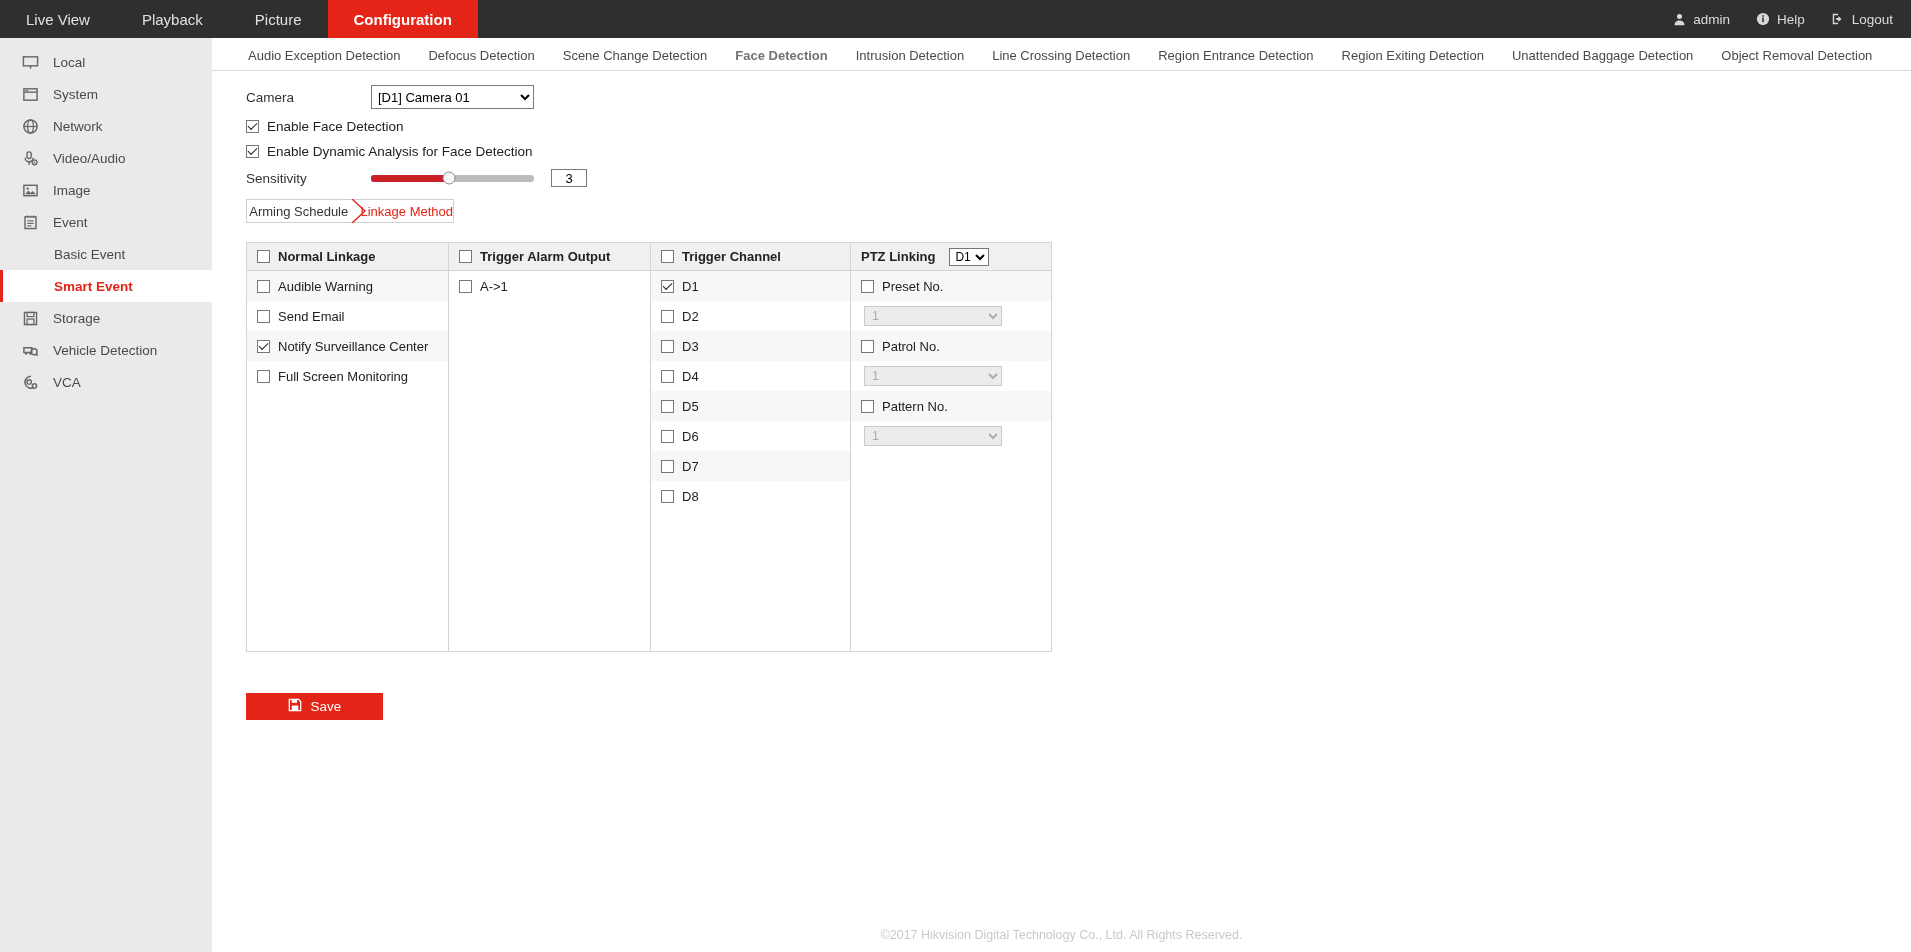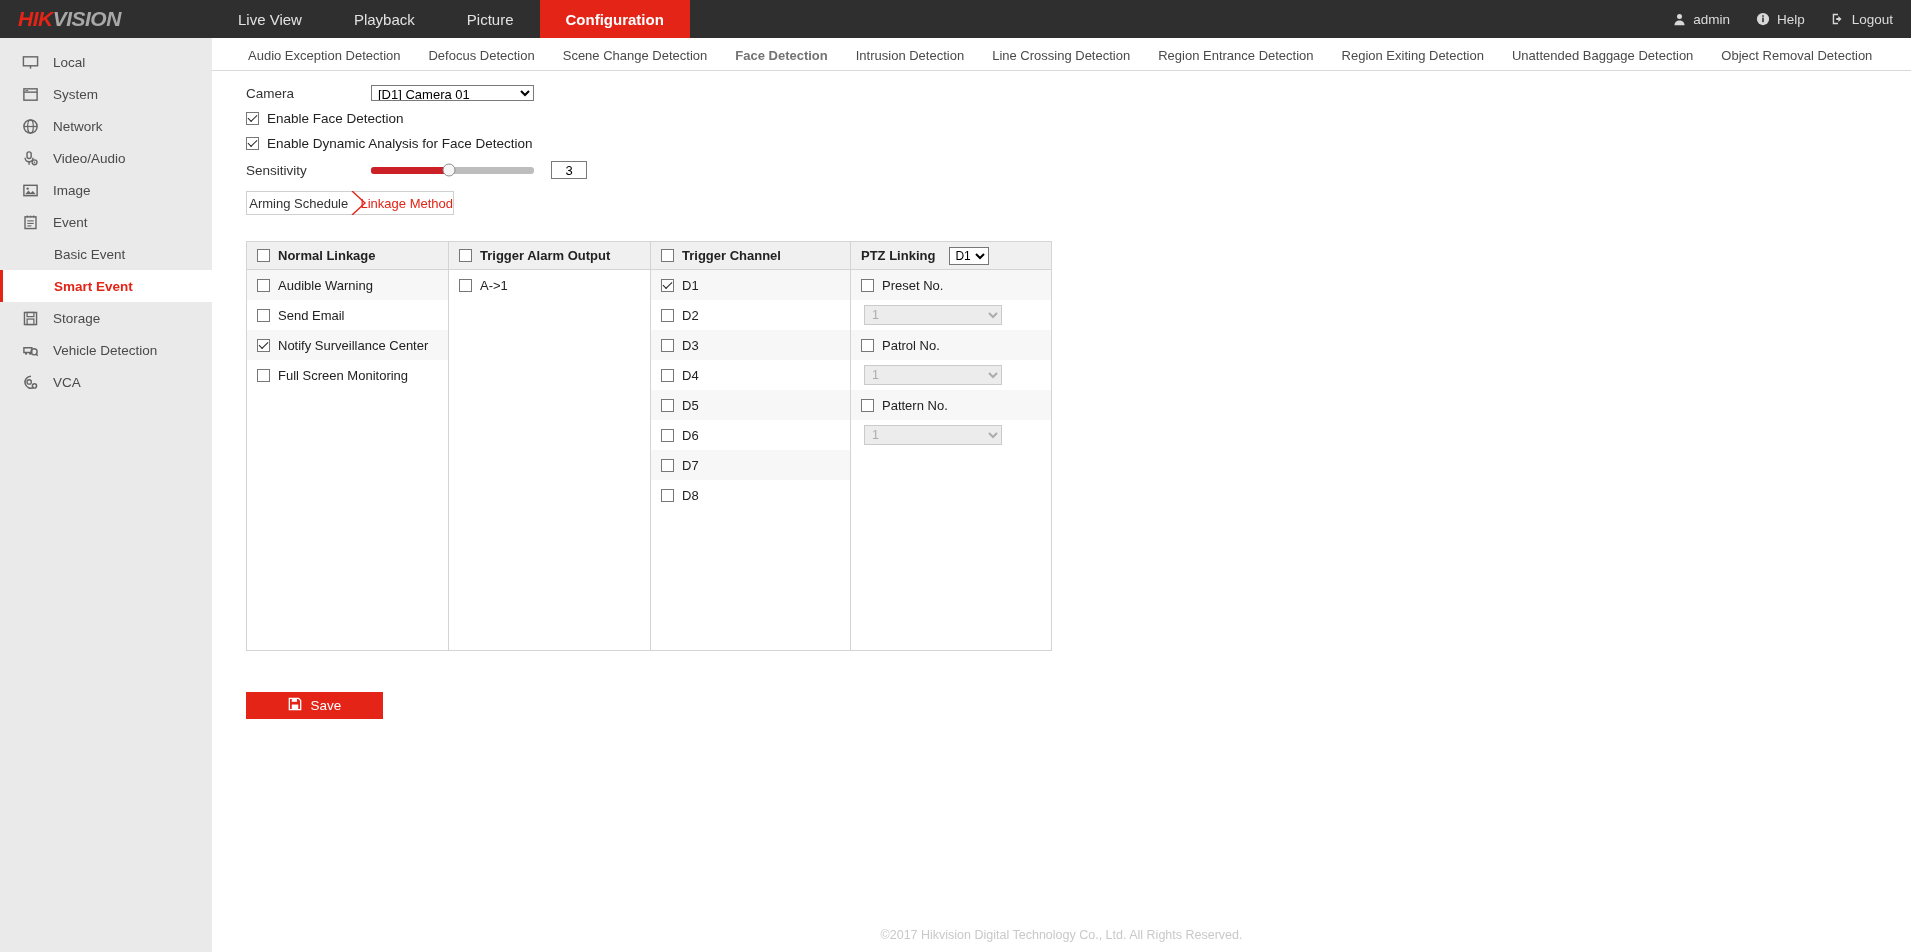--- a/index.html
+++ b/index.html
@@ -122,21 +122,21 @@
     text-align: right;
   }
   .tab-item.active { color: #737373; font-weight: bold; }
 
   #form-area { padding: 14px 0 0 34px; }
 
   .row { display: flex; align-items: center; margin-bottom: 10px; }
   .row-label { width: 125px; font-size: 13.5px; color: #333; }
 
   select.std {
-    width: 163px; height: 16px;
+    width: 163px; height: 24px;
     font-family: "Liberation Sans", sans-serif;
     font-size: 13px;
     border: 1px solid #7a7a7a;
     background: #fff;
     padding: 0 2px;
     color: #000;
   }
 
   .cbline { display: flex; align-items: center; gap: 8px; margin-bottom: 10px; }
   .cbox {
@@ -211,21 +211,21 @@
   .stab.s2 { flex: 1; color: #e32416; padding-left: 10px; }
   .stab-chev {
     position: absolute;
     left: 104px; top: -1px;
     width: 16px; height: 24px;
     pointer-events: none;
   }
 
   
   #ltable {
-    margin-top: 26px;
+    margin-top: 19px;
     width: 806px;
     height: 410px;
     border: 1px solid #d4d4d4;
     display: flex;
     background: #fff;
   }
   .tcol { border-right: 1px solid #d4d4d4; position: relative; }
   .tcol:last-child { border-right: none; }
   .c1 { width: 202px; }
   .c2 { width: 202px; }
@@ -293,24 +293,20 @@
     left: 0; right: 0; bottom: 10px;
     text-align: center;
     font-size: 12.5px;
     color: #c9c9c9;
   }
 </style>
 </head>
 <body>
 
 <div id="top-header">
-  <div id="logo">
-    <span class="hik">HIK</span>
-      <span class="vision">VISION</span>
-  </div>
   <div id="main-nav">
     <div class="nav-item">Live View</div>
     <div class="nav-item">Playback</div>
     <div class="nav-item">Picture</div>
     <div class="nav-item active">Configuration</div>
   </div>
   <div id="header-right">
     <div class="hr-item">
       <span>
         <svg width="13" height="13" viewBox="0 0 16 16">

